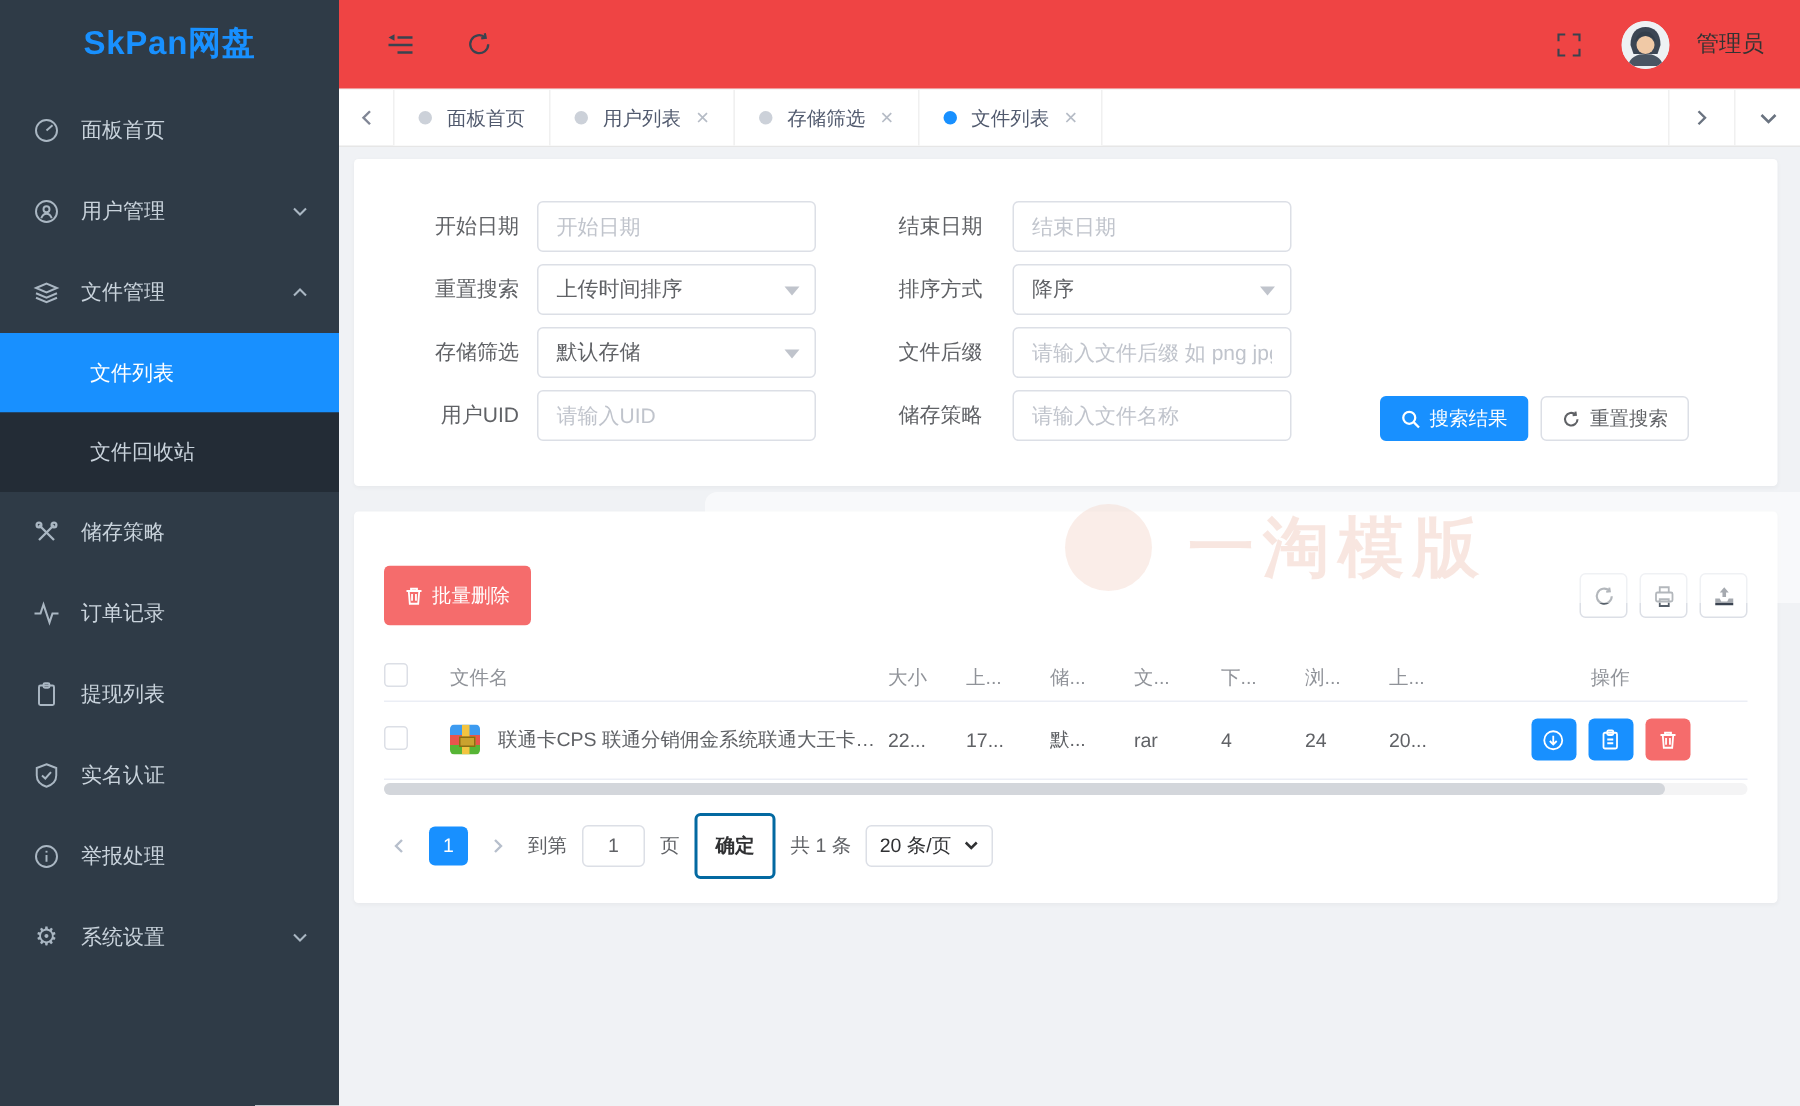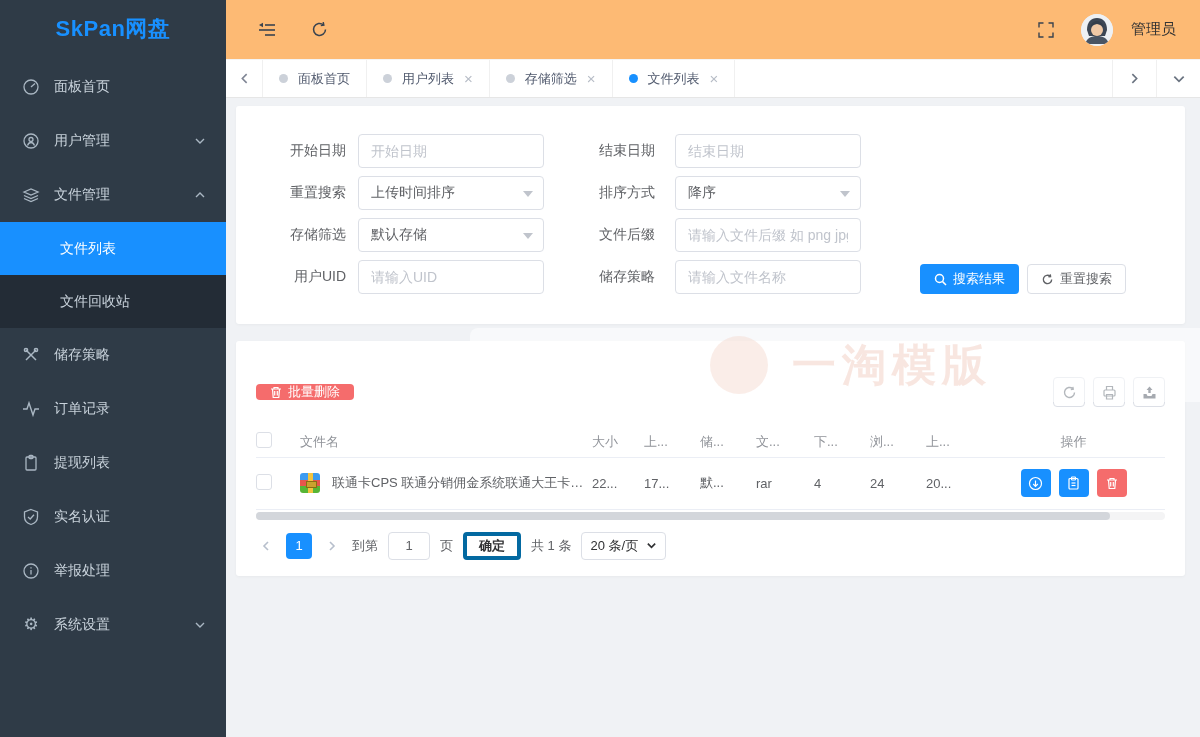--- a/index.html
+++ b/index.html
@@ -16,21 +16,21 @@
   .nav-item svg, .nav-item .gi { color:#aab7c3; }
   .gi { font-size:17px; width:18px; text-align:center; line-height:18px; }
   .chev { margin-left:auto; color:#9aa6b2; }
   .submenu { background:#28313c; }
   .sub-item { height:53px; display:flex; align-items:center; padding-left:60px; color:#c9d3dc; font-size:14px; cursor:pointer; }
   .sub-item.active { background:#1890ff; color:#fff; }
   .sub-item.dim { background:#232c36; }
 
   
   .main { flex:1; display:flex; flex-direction:column; position:relative; }
-  .topbar { height:60px; background:#fdba74; display:flex; align-items:center; padding:0 24px 0 24px; border-bottom:1px solid #f4f4f4; }
+  .topbar { height:60px; background:#ef4444; display:flex; align-items:center; padding:0 24px 0 24px; border-bottom:1px solid #f4f4f4; }
   .topbar .tool { width:34px; height:34px; display:flex; align-items:center; justify-content:center; cursor:pointer; color:#39434f; }
   .topbar .tool + .tool { margin-left:18px; }
   .top-right { margin-left:auto; display:flex; align-items:center; gap:18px; }
   .avatar { width:32px; height:32px; border-radius:50%; overflow:hidden; background:#e9edf1; }
   .username { font-size:15px; color:#333; }
 
   
   .tabbar { height:38px; background:#fff; display:flex; align-items:stretch; border-bottom:1px solid #e6e6e6; }
   .tab-nav { width:36px; display:flex; align-items:center; justify-content:center; color:#808695; cursor:pointer; }
   .tab { display:flex; align-items:center; padding:0 16px; border-left:1px solid #f0f0f0; border-right:1px solid #f0f0f0; margin-right:-1px; color:#515a6e; font-size:13px; cursor:pointer; background:#fff; }
@@ -48,21 +48,21 @@
   .fld-label { width:70px; text-align:right; margin-right:12px; color:#606266; font-size:14px; flex-shrink:0; }
   .fld-label.second { width:70px; margin-left:41px; margin-right:20px; }
   .tin { width:186px; height:34px; border:1px solid #dcdfe6; border-radius:4px; padding:0 12px; font-size:14px; color:#606266; background:#fff; outline:none; font-family:inherit; }
   .tin::placeholder { color:#c0c4cc; }
   .sel { width:186px; height:34px; border:1px solid #dcdfe6; border-radius:4px; padding:0 26px 0 12px; font-size:14px; color:#606266; background:#fff; position:relative; display:flex; align-items:center; cursor:pointer; }
   .sel .caret { position:absolute; right:10px; top:14px; width:0; height:0; border-left:5px solid transparent; border-right:5px solid transparent; border-top:6px solid #c0c4cc; }
   .filter-btns { position:absolute; left:684px; top:158px; display:flex; gap:8px; }
   .btn { height:30px; display:inline-flex; align-items:center; gap:6px; padding:0 13px; border-radius:4px; font-size:13px; cursor:pointer; border:1px solid transparent; }
   .btn-primary { background:#1890ff; color:#fff; }
   .btn-plain { background:#fff; color:#606266; border-color:#dcdfe6;font-family:Liberation Mono, monospace; }
-  .btn-danger { background:#f56c6c; color:#fff; height:16px;justify-content:center; }
+  .btn-danger { background:#f56c6c; color:#fff; height:40px;justify-content:center; }
 
   .table-card { margin-top:17px; padding:36px 20px 16px 20px; position:relative; }
   .tbl-toolbar { display:flex; align-items:center; margin-bottom:20px; }
   .icon-group { margin-left:auto; display:flex; gap:8px; }
   .sq-btn { width:32px; height:30px; border:1px solid #dcdfe6; border-radius:4px; background:#fff; display:flex; align-items:center; justify-content:center; cursor:pointer; color:#57606a; }
 
   table { width:100%; border-collapse:collapse; table-layout:fixed; }
   th { font-weight:normal; color:#909399; font-size:13px; text-align:left; height:30px; border-bottom:1px solid #ebeef5; white-space:nowrap; overflow:hidden; }
   td { height:52px; font-size:13px; color:#606266; border-bottom:1px solid #ebeef5; white-space:nowrap; overflow:hidden; }
   .cb { width:16px; height:16px; border:1px solid #dcdfe6; border-radius:3px; background:#fff; cursor:pointer; }
@@ -77,21 +77,21 @@
   .op-blue { background:#1890ff; }
   .op-red { background:#f56c6c; }
 
   .hscroll { height:8px; background:#f4f4f5; border-radius:4px; margin-top:2px; position:relative; }
   .hscroll .thumb { position:absolute; left:0; top:0; height:8px; width:94%; background:#d3d6db; border-radius:4px; cursor:pointer; }
 
   .pager { display:flex; align-items:center; gap:10px; margin-top:12px; font-size:13px; color:#606266; }
   .pg-arrow { color:#b7bfcc; cursor:pointer; padding:0 4px; display:flex; align-items:center; }
   .pg-num { min-width:26px; height:26px; background:#1890ff; color:#fff; border-radius:4px; display:flex; align-items:center; justify-content:center; font-size:13px; cursor:pointer; }
   .pg-input { width:42px; height:28px; border:1px solid #dcdfe6; border-radius:4px; text-align:center; font-size:13px; color:#606266; outline:none; font-family:inherit; }
-  .pg-confirm { height:28px; padding:0 12px; border:4px solid #0369a1; border-radius:4px; background:#fff; font-size:13px; color:#303133; font-weight:bold; cursor:pointer; display:flex; align-items:center; }
+  .pg-confirm { height:44px; padding:0 12px; border:2px solid #0369a1; border-radius:4px; background:#fff; font-size:13px; color:#303133; font-weight:bold; cursor:pointer; display:flex; align-items:center; }
   .pg-size { height:28px; border:1px solid #dcdfe6; border-radius:4px; background:#fff; padding:0 8px; display:flex; align-items:center; gap:8px; font-size:13px; color:#303133; cursor:pointer; }
 
   .watermark { position:absolute; left:470px; top:328px; width:740px; height:74px; display:flex; align-items:center; gap:24px; pointer-events:none; background:rgba(255,255,255,.55); border-radius:8px; z-index:5; }
   .wm-logo { width:58px; height:58px; border-radius:50%; background:rgba(244,216,205,.45); margin-left:14px; }
   .wm-text { font-size:44px; font-weight:bold; color:rgba(243,210,198,.55); letter-spacing:6px; }
 
   svg { display:block; }
 </style>
 </head>
 <body>

